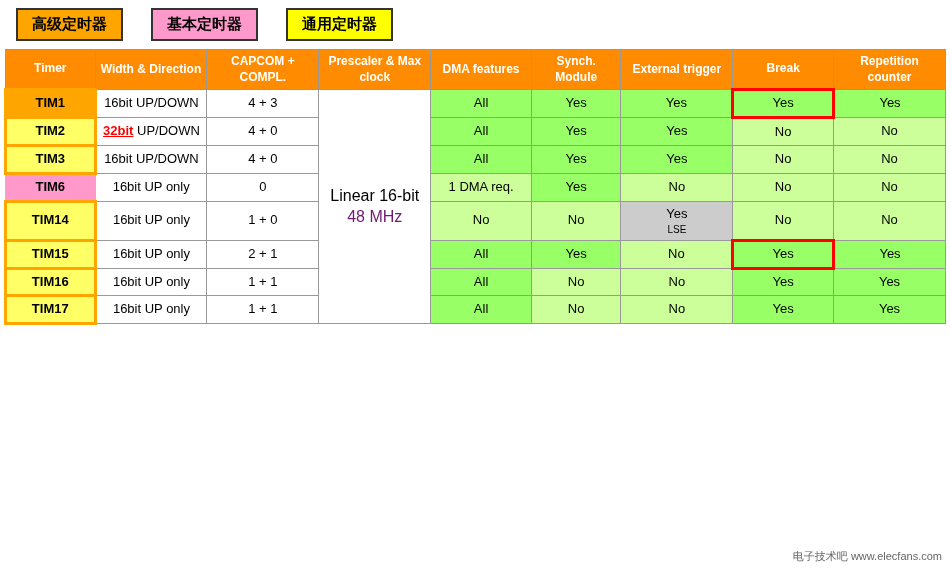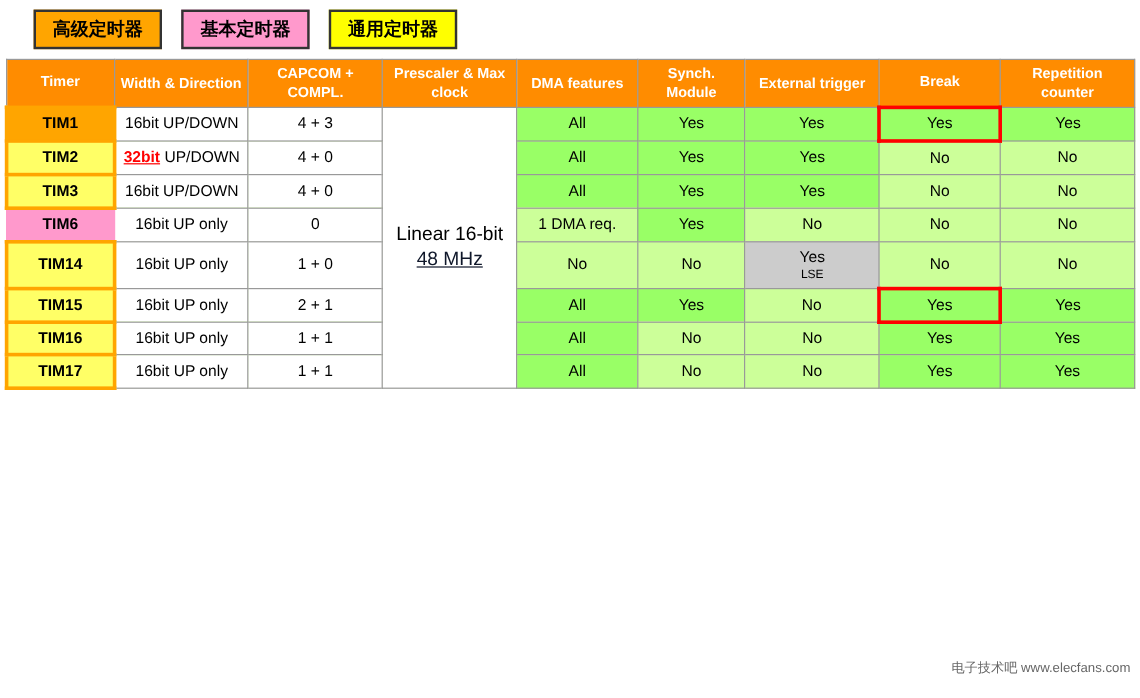--- a/index.html
+++ b/index.html
@@ -7,22 +7,22 @@
       font-family: Arial, sans-serif;
       font-size: 13px;
       background: #fff;
       width: 950px;
       min-height: 582px;
       overflow: hidden;
     }
     .top-bar {
       display: flex;
       align-items: center;
-      padding: 8px 28px;
-      gap: 16px;
+      padding: 8px 16px;
+      gap: 28px;
       background: #fff;
     }
     .timer-badge {
       padding: 5px 14px;
       font-weight: bold;
       font-size: 15px;
       border: 2px solid #333;
     }
     .badge-advanced { background: #FFA500; }
     .badge-general  { background: #FFFF00; }
@@ -66,22 +66,21 @@
     }
     .timer-orange { background: #FFA500; border: 3px solid #FFA500; }
     .timer-yellow-border { background: #FFFF66; border: 3px solid #FFA500; }
     .timer-pink   { background: #FF99CC; border: 2px solid #FF99CC; }
 
     .prescaler-cell {
       background: #fff;
       font-size: 16px;
     }
     .prescaler-link {
-      color: #0f172a;
-      text-decoration: underline;
+      color: #701a75;
     }
     .tim32 { color: #FF0000; font-weight: bold; text-decoration: underline; }
     .lse-note { font-size: 10px; display: block; }
 
     .watermark {
       position: fixed;
       bottom: 16px;
       right: 4px;
       font-size: 11px;
       color: #666;

